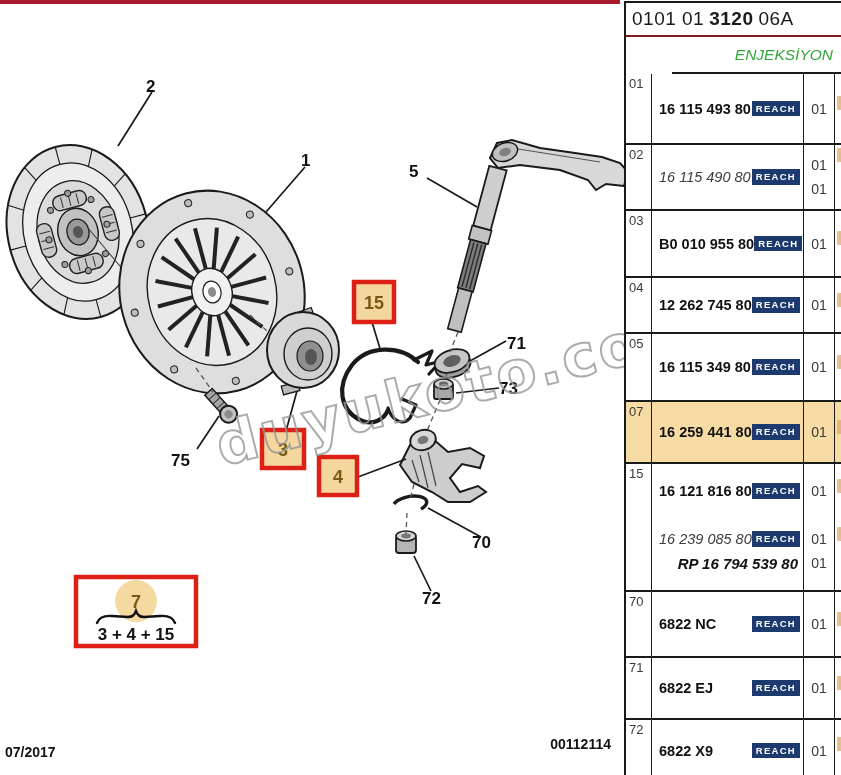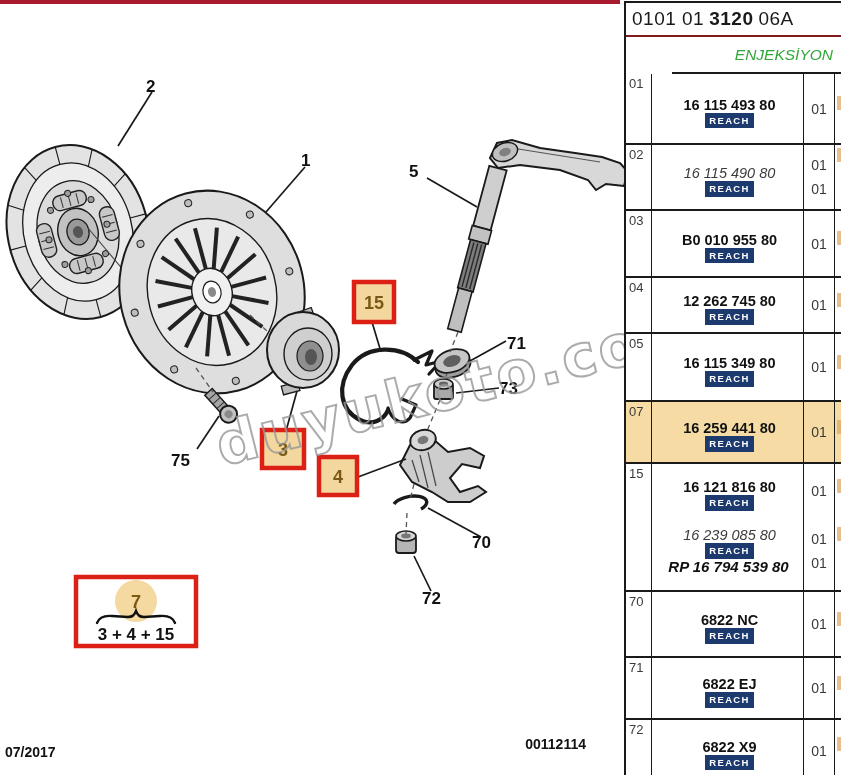--- a/index.html
+++ b/index.html
@@ -20,21 +20,21 @@
         justify-content:flex-end;padding-right:8px;font-size:15.5px;font-style:italic;
         color:#2fa637;margin-left:46px;}
   .trow{display:flex;border-bottom:2px solid #1a1a1a;box-sizing:border-box;}
   .cnum{width:26px;flex:none;border-right:1.5px solid #1a1a1a;font-size:13px;color:#3a3a3a;
         padding:2px 0 0 3px;box-sizing:border-box;}
   .cmain{width:152px;flex:none;display:flex;flex-direction:column;justify-content:center;
          border-right:1.5px solid #1a1a1a;box-sizing:border-box;min-width:0;}
   .cqty{width:31px;flex:none;display:flex;flex-direction:column;justify-content:center;
         border-right:1.5px solid #1a1a1a;font-size:14px;color:#3a3a3a;box-sizing:border-box;}
   .pl{height:24px;display:flex;align-items:center;justify-content:space-between;
-      padding:0 3px 0 7px;flex-direction:column;}
+      padding:0 3px 0 7px;}
   .pl.rp{justify-content:flex-end;padding-right:5px;}
   .qt{height:24px;display:flex;align-items:center;justify-content:center;}
   .gap{margin-top:24px;}
   .pn{font-size:14.5px;font-weight:bold;color:#111;white-space:nowrap;}
   .pn.it{font-weight:normal;font-style:italic;color:#3c3c3c;}
   .pn.rpp{font-weight:bold;font-style:italic;color:#111;font-size:15px;}
   .reach{background:#1d3a6e;color:#fff;font-size:9.5px;font-weight:bold;letter-spacing:1.3px;
          padding:3px 4px;line-height:1;flex:none;cursor:pointer;}
   .hl{background:#f6dca4;}
   .sliver{position:absolute;right:0;width:4px;height:14px;background:#dfa869;opacity:.75;}
@@ -264,21 +264,21 @@
       <circle cx="136" cy="601" r="21" fill="#f4d9a0"></circle>
       <text x="136" y="608" text-anchor="middle" font-size="18" font-weight="bold" fill="#7a5a14" font-family="Liberation Sans, sans-serif">7</text>
       <path d="M97 623 Q100 615 112 616 L128 617 Q134 617 136 611 Q138 617 144 617 L160 616 Q172 615 175 623" fill="none" stroke="#111" stroke-width="2.4" stroke-linecap="round"></path>
       <text x="136" y="640" text-anchor="middle" font-size="17" font-weight="bold" fill="#111" font-family="Liberation Sans, sans-serif">3 + 4 + 15</text>
     </g>
 
     <text x="222" y="466" transform="rotate(-14 222 466)" font-size="58" font-weight="bold" letter-spacing="3" fill="none" stroke="#979797" stroke-width="2" opacity="0.8" font-family="DejaVu Sans, sans-serif">duyukoto.com</text>
   </svg>
 
   <div class="foot" style="left:5px;top:744px;">07/2017</div>
-  <div class="foot" style="left:451px;top:736px;width:135px;text-align:right;">00112114</div>
+  <div class="foot" style="left:476px;top:736px;width:135px;text-align:right;">00112114</div>
 
   <div id="ptable">
 
     <div id="thead">
       <span>0101 01</span>
       <span class="b">3120</span>
       <span>06A</span>
     </div>
 
     <div id="tsub">

